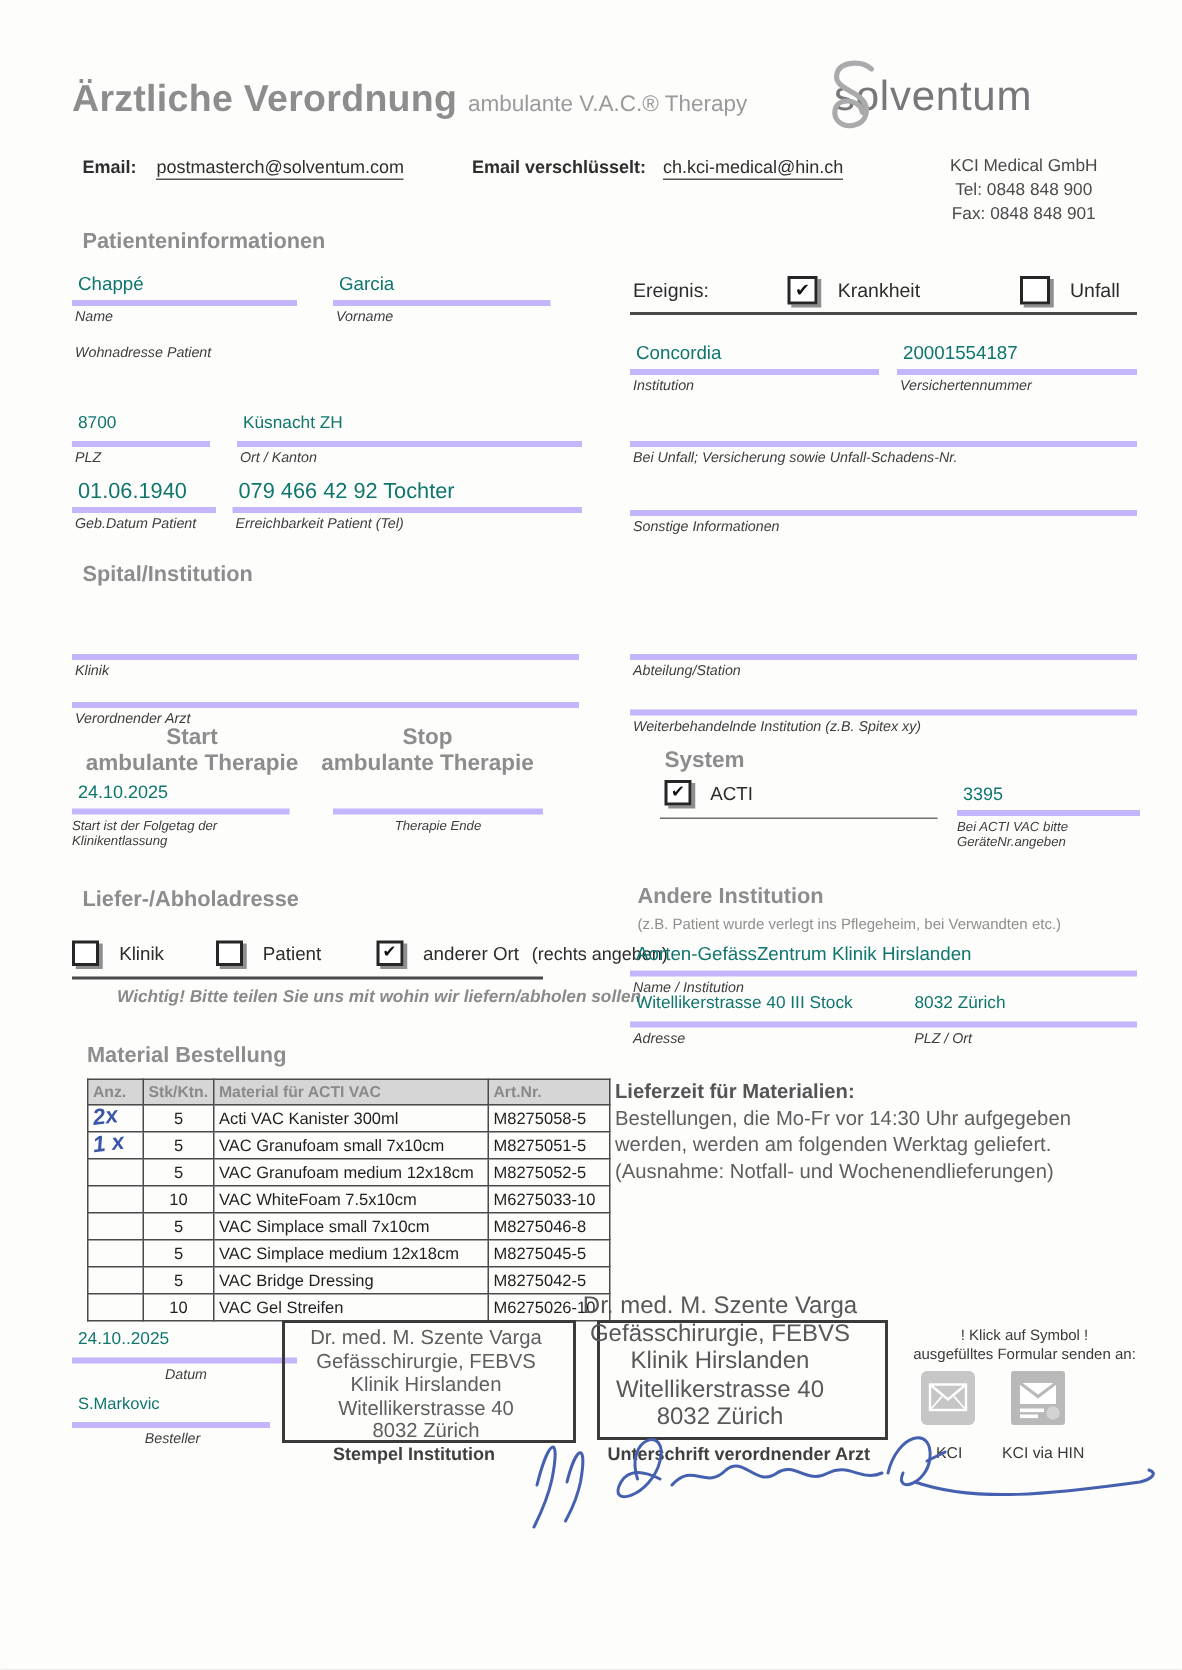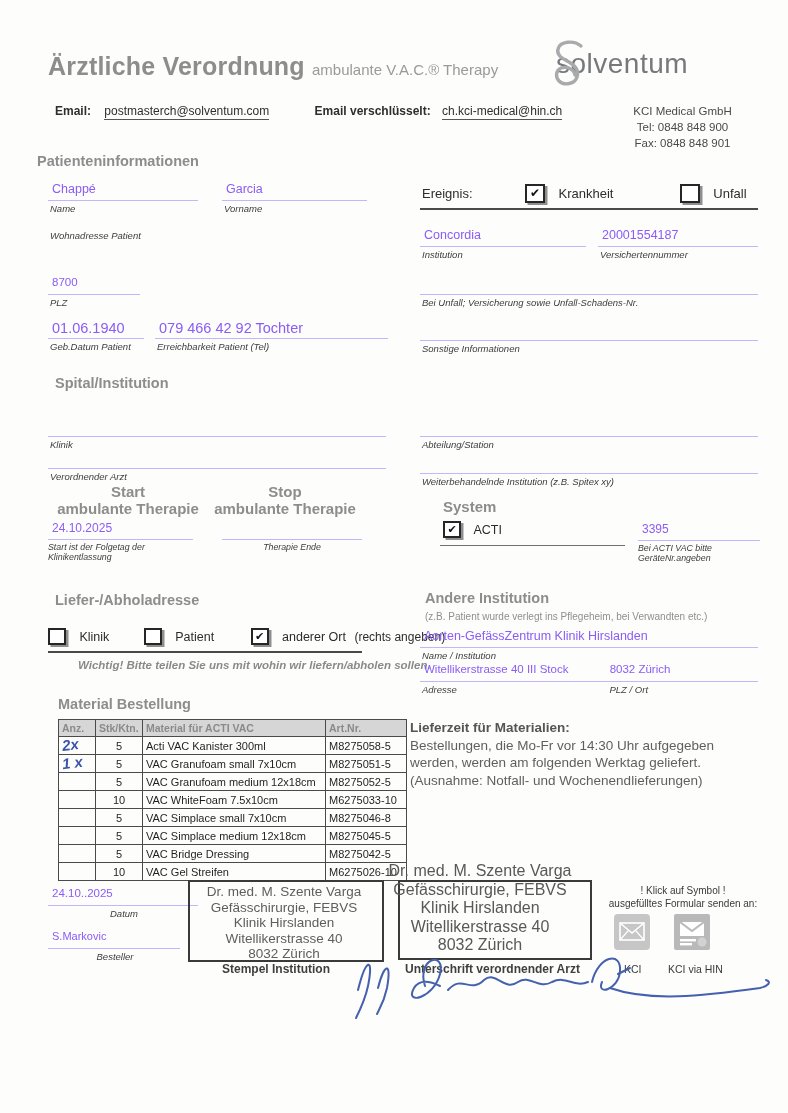--- a/index.html
+++ b/index.html
@@ -15,21 +15,21 @@
   .logo{position:absolute;left:548px;top:48px;display:flex;align-items:center;}
   .logo-text{font-size:28px;color:#77787b;letter-spacing:.5px;margin-left:8px;}
   
   .email-row{position:absolute;top:104px;left:55px;font-size:12px;color:#2e2e2e;}
   .email-row b{font-weight:bold;}
   .u{border-bottom:1px solid #555;padding-bottom:1px;text-decoration:none;color:#2e2e2e;}
   .company{position:absolute;left:600px;top:103px;width:165px;text-align:center;
            font-size:11.5px;color:#4a4a4a;line-height:16px;}
   
   .fld{position:absolute;}
-  .fld .val{font-size:12.5px;color:#8b5cf6;min-height:16px;border-bottom:1px solid #c4b5fd;
+  .fld .val{font-size:12.5px;color:#0f766e;min-height:16px;border-bottom:4px solid #c4b5fd;
             padding:0 0 2px 4px;white-space:nowrap;}
   .fld .lab{font-size:9.5px;font-style:italic;color:#3d3d3d;padding:2px 0 0 2px;white-space:nowrap;}
   .fld.big .val{font-size:14.5px;}
   .lab-c{text-align:center;}
   
   .cb{display:inline-block;width:16px;height:15px;border:2px solid #262626;background:#fff;
       box-shadow:2.5px 2px 0 0 #8f8f8f;text-align:center;line-height:14px;font-size:12px;
       color:#111;vertical-align:middle;}
   .cb.sm{width:14px;height:13px;line-height:12px;font-size:11px;}
   .cb-lab{font-size:13px;color:#2c2c2c;vertical-align:middle;margin:0 0 0 9px;}
@@ -88,21 +88,21 @@
     <b style="margin-left:42px;">Email verschlüsselt:</b>
     <a class="u" style="margin-left:8px;">ch.kci-medical@hin.ch</a>
   </div>
 
   <div class="company">
     <div>KCI Medical GmbH</div>
     <div>Tel: 0848 848 900</div>
     <div>Fax: 0848 848 901</div>
   </div>
 
-  <div class="h-main sec" style="left:37px;top:153px;">Patienteninformationen</div>
+  <div class="h-main sec" style="left:55px;top:153px;">Patienteninformationen</div>
 
   <div class="fld" style="left:48px;top:182px;width:150px;">
     <div class="val">Chappé</div>
     <div class="lab">Name</div>
   </div>
   <div class="fld" style="left:222px;top:182px;width:145px;">
     <div class="val">Garcia</div>
     <div class="lab">Vorname</div>
   </div>
 
@@ -123,20 +123,24 @@
     <div class="lab">Institution</div>
   </div>
   <div class="fld" style="left:598px;top:228px;width:160px;">
     <div class="val">20001554187</div>
     <div class="lab">Versichertennummer</div>
   </div>
 
   <div class="fld" style="left:48px;top:276px;width:92px;">
     <div class="val" style="font-size:11.5px;">8700</div>
     <div class="lab">PLZ</div>
+  </div>
+  <div class="fld" style="left:158px;top:276px;width:230px;">
+    <div class="val" style="font-size:11.5px;">Küsnacht ZH</div>
+    <div class="lab">Ort / Kanton</div>
   </div>
   <div class="fld" style="left:420px;top:276px;width:338px;">
     <div class="val"></div>
     <div class="lab">Bei Unfall; Versicherung sowie Unfall-Schadens-Nr.</div>
   </div>
 
   <div class="fld big" style="left:48px;top:320px;width:96px;">
     <div class="val">01.06.1940</div>
     <div class="lab">Geb.Datum Patient</div>
   </div>

